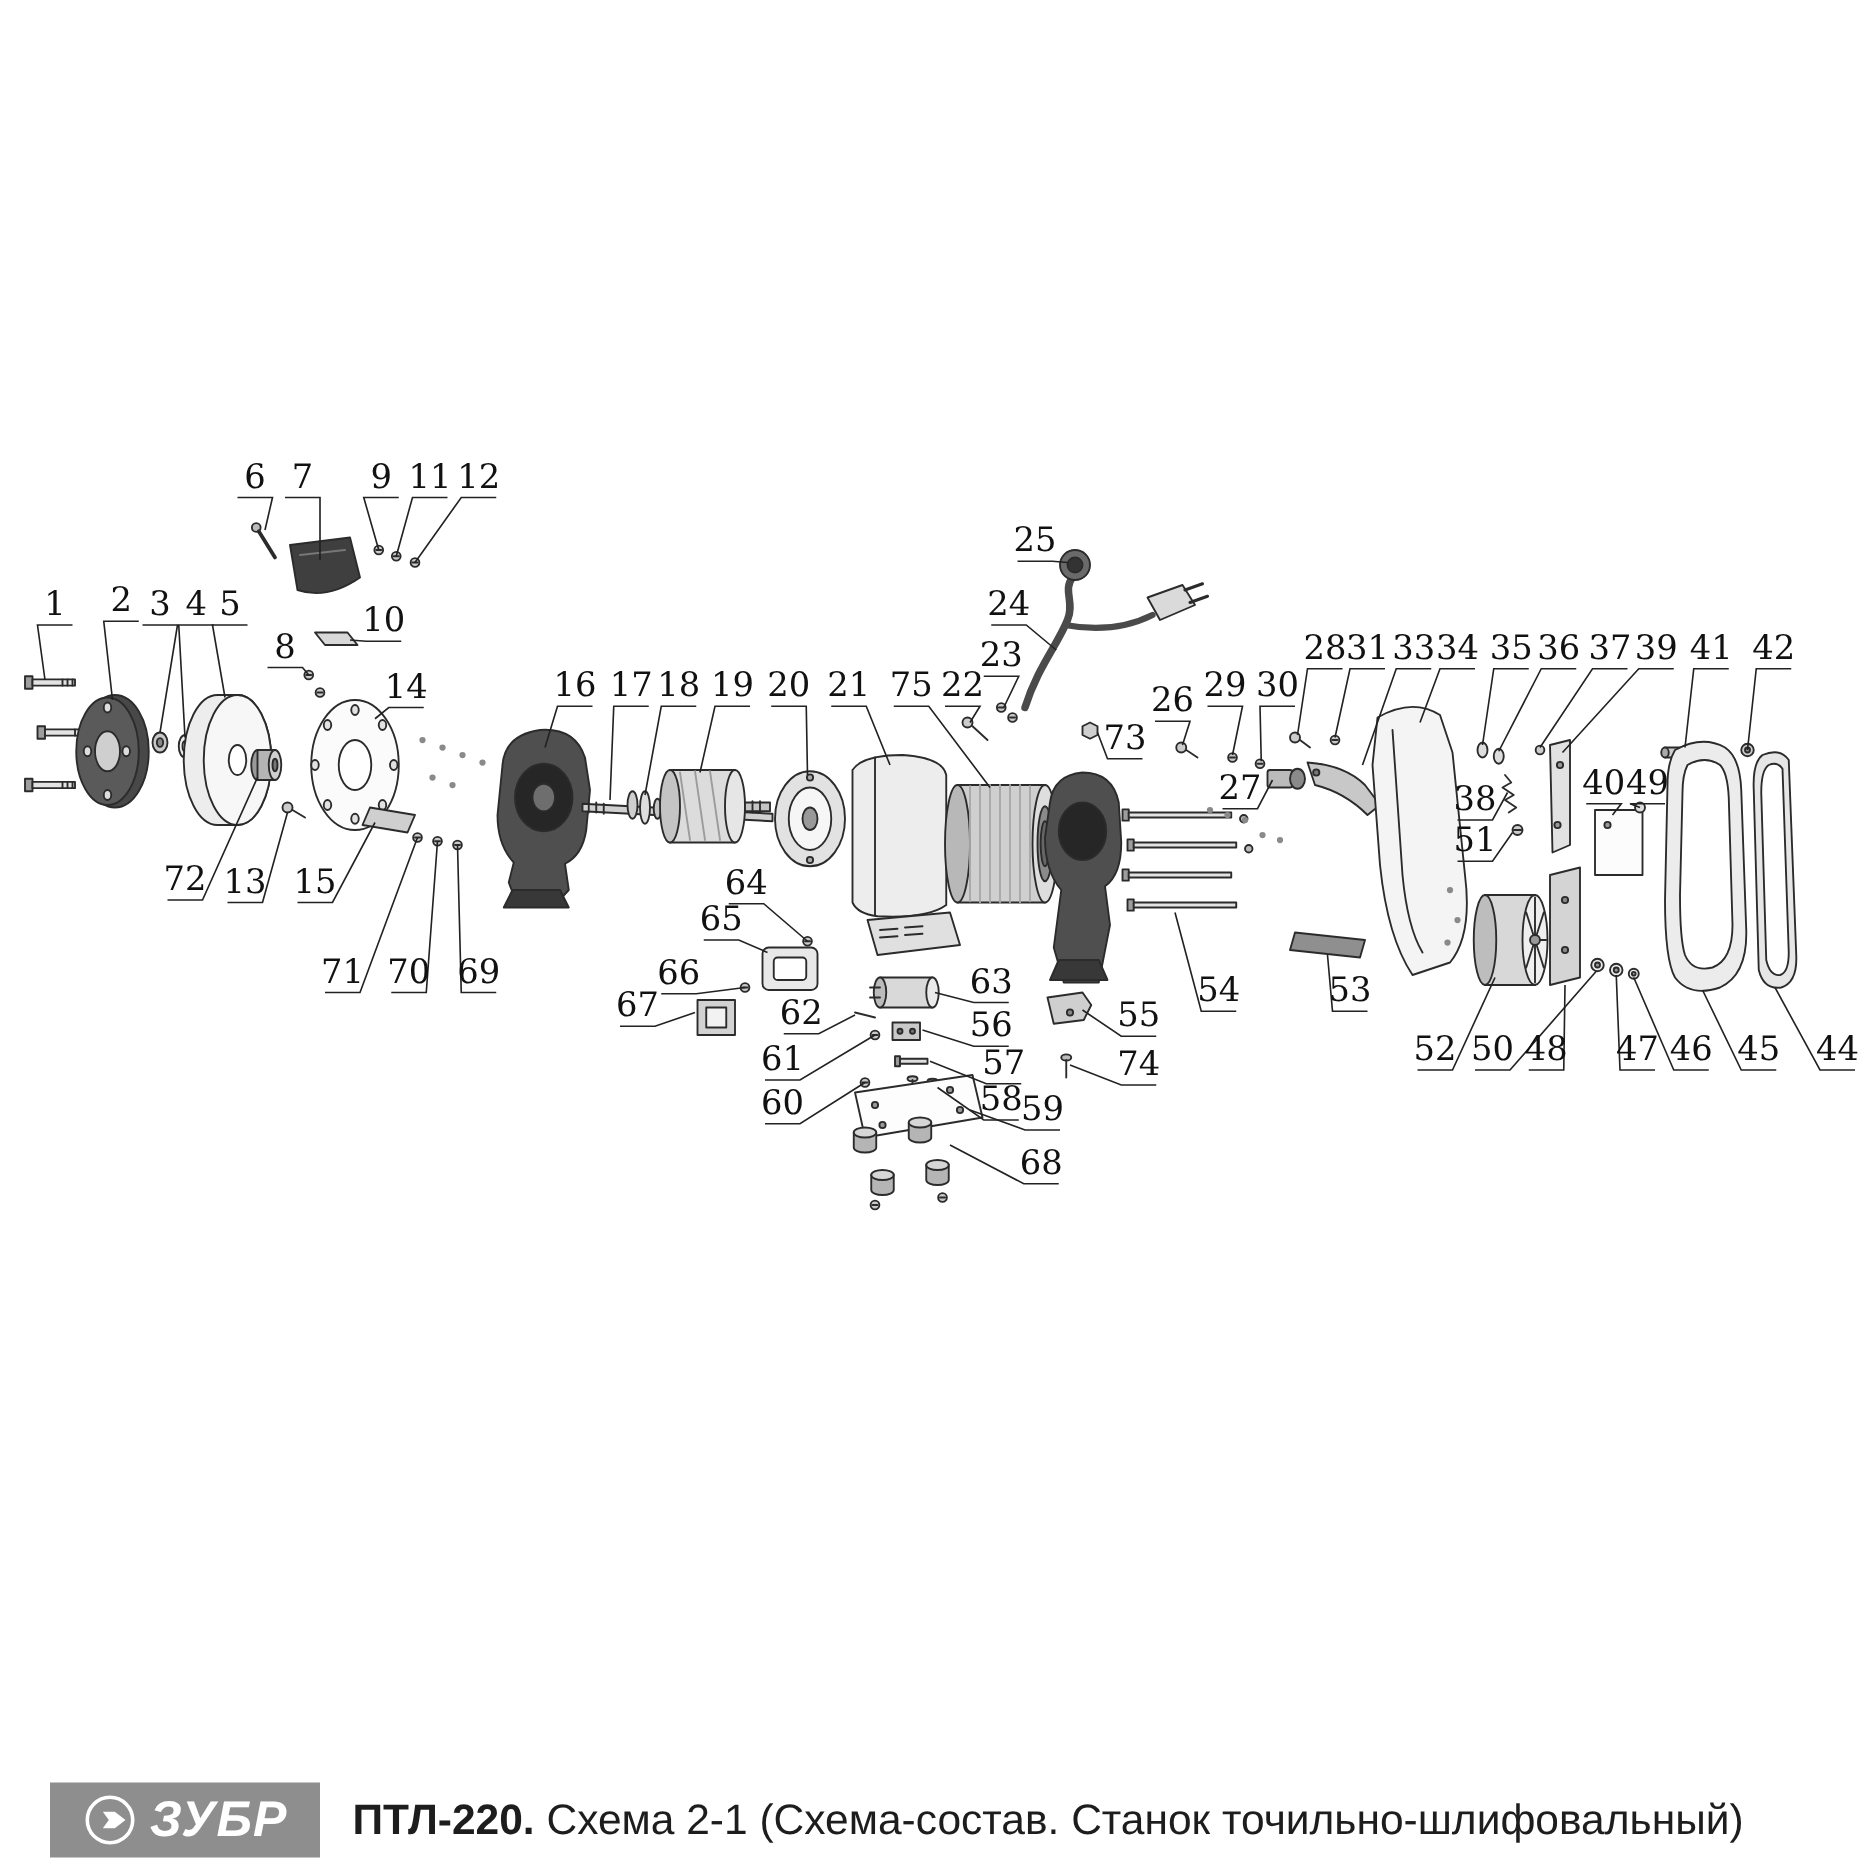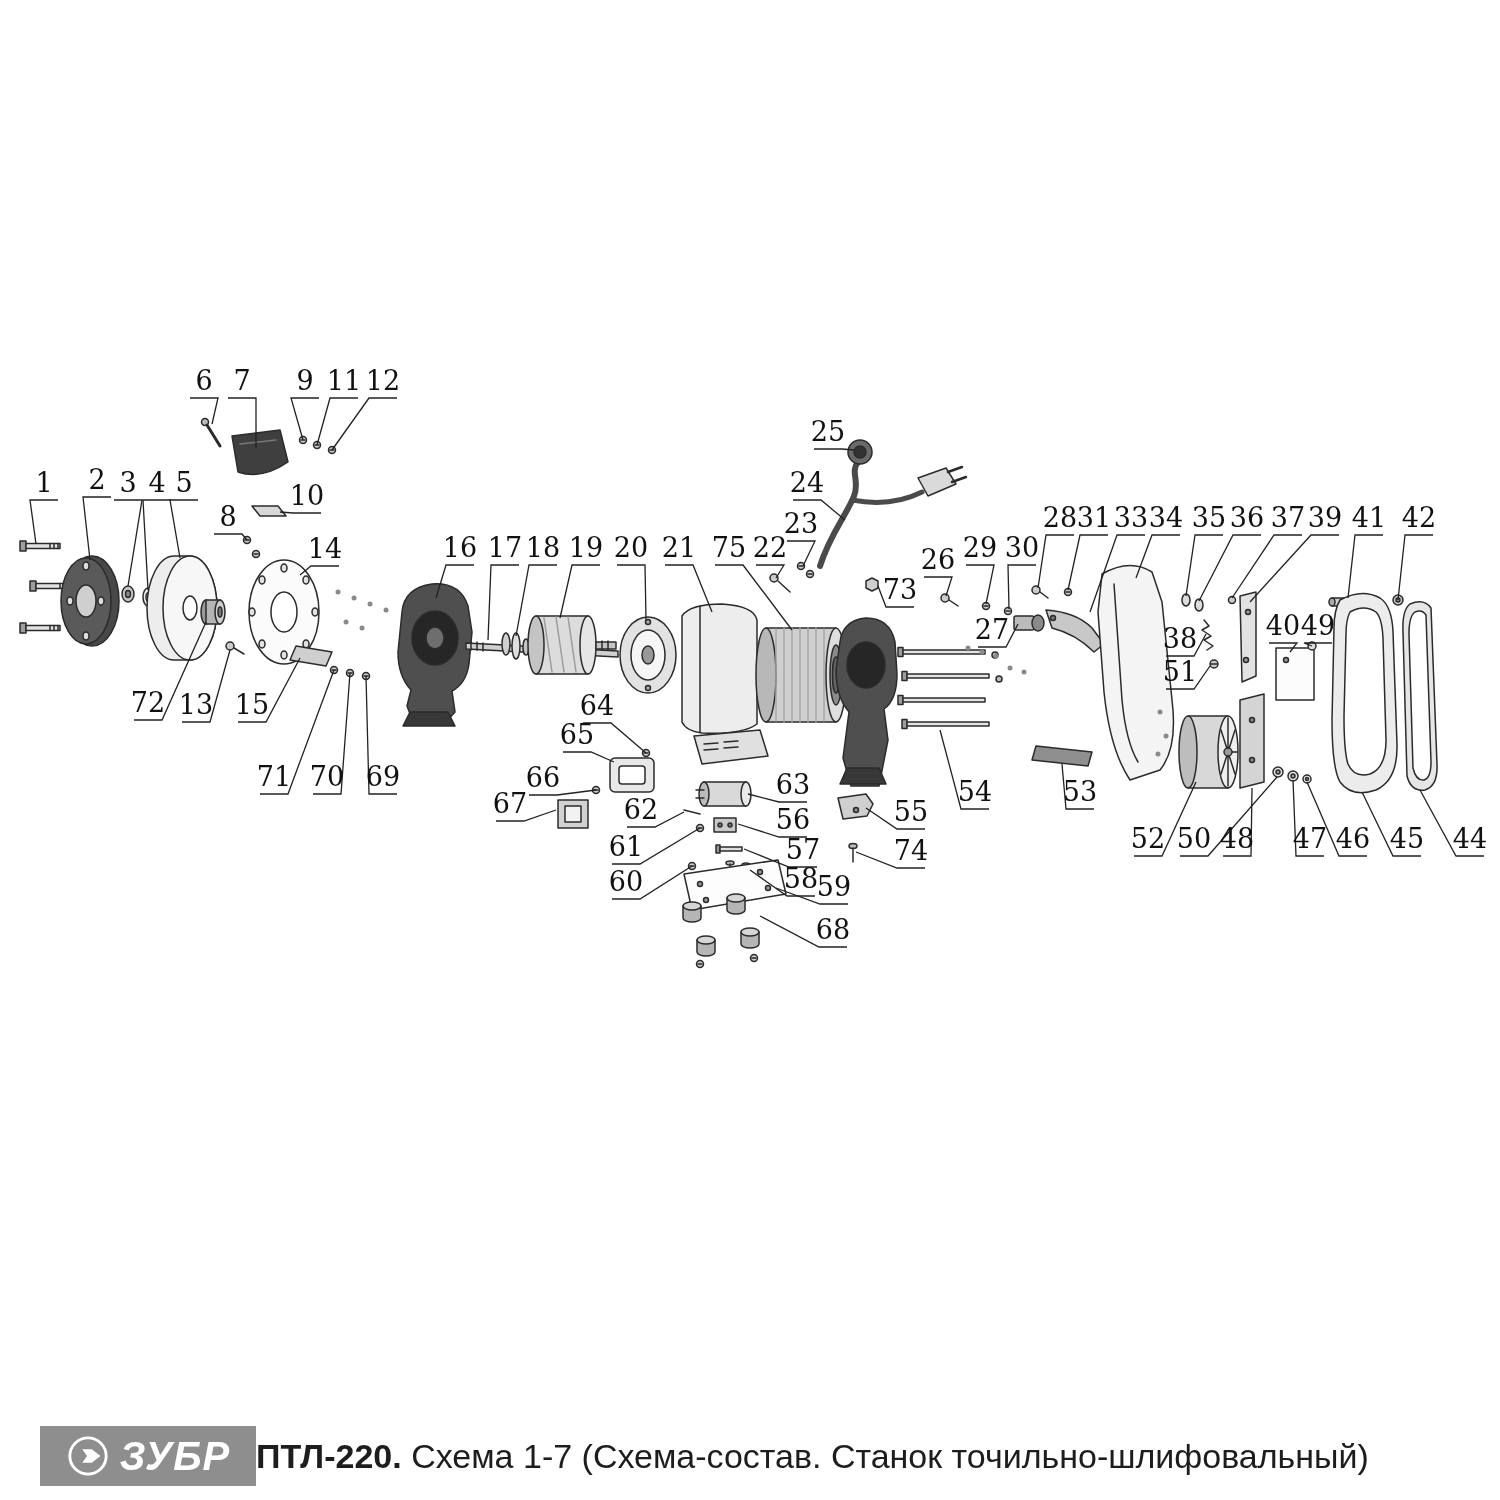--- a/index.html
+++ b/index.html
@@ -9,21 +9,21 @@
     font-family:"Liberation Sans",sans-serif;
   }
   #diagram-svg{position:absolute;top:0;left:0;display:block}
   .part-label{
     font-family:"DejaVu Serif",serif;font-size:27px;
     fill:var(--label-text,#111);text-anchor:middle;
   }
   .leader{stroke:var(--line,#222);stroke-width:1.3;fill:none}
   .footer{
     position:absolute;left:0;top:1412px;width:1500px;height:88px;
-    display:flex;align-items:center;padding-left:40px;box-sizing:border-box;
+    display:flex;align-items:center;gap:26px;padding-left:40px;box-sizing:border-box;
   }
   .logo-box{
     width:216px;height:60px;background:var(--logo-bg,#8e8e8e);
     display:flex;align-items:center;justify-content:center;gap:10px;flex:0 0 auto;
   }
   .logo-text{
     color:var(--logo-text,#fff);font-weight:bold;font-style:italic;
     font-size:40px;letter-spacing:1px;line-height:1;
   }
   .title-line{font-size:34px;color:var(--title-text,#1d1d1d);white-space:nowrap}
@@ -544,15 +544,15 @@
 
 <div class="footer">
   <div class="logo-box">
     <svg width="44" height="44" viewBox="0 0 46 46">
       <circle cx="23" cy="23" r="19" fill="none" stroke="#fff" stroke-width="3"></circle>
       <path d="M9 23 h13 l-5 -7 h10 l9 7 -9 7 h-10 l5 -7 z" fill="#fff"></path>
     </svg>
     <span class="logo-text">ЗУБР</span>
   </div>
   <div class="title-line">
-    <span class="model">ПТЛ-220.</span><span class="subtitle"> Схема 1-7 (Схема-состав. Станок точильно-шлифовальный)</span>
+    <span class="model">ПТЛ-220.</span><span class="subtitle"> Схема 2-1 (Схема-состав. Станок точильно-шлифовальный)</span>
   </div>
 </div>
 
 </body></html>

